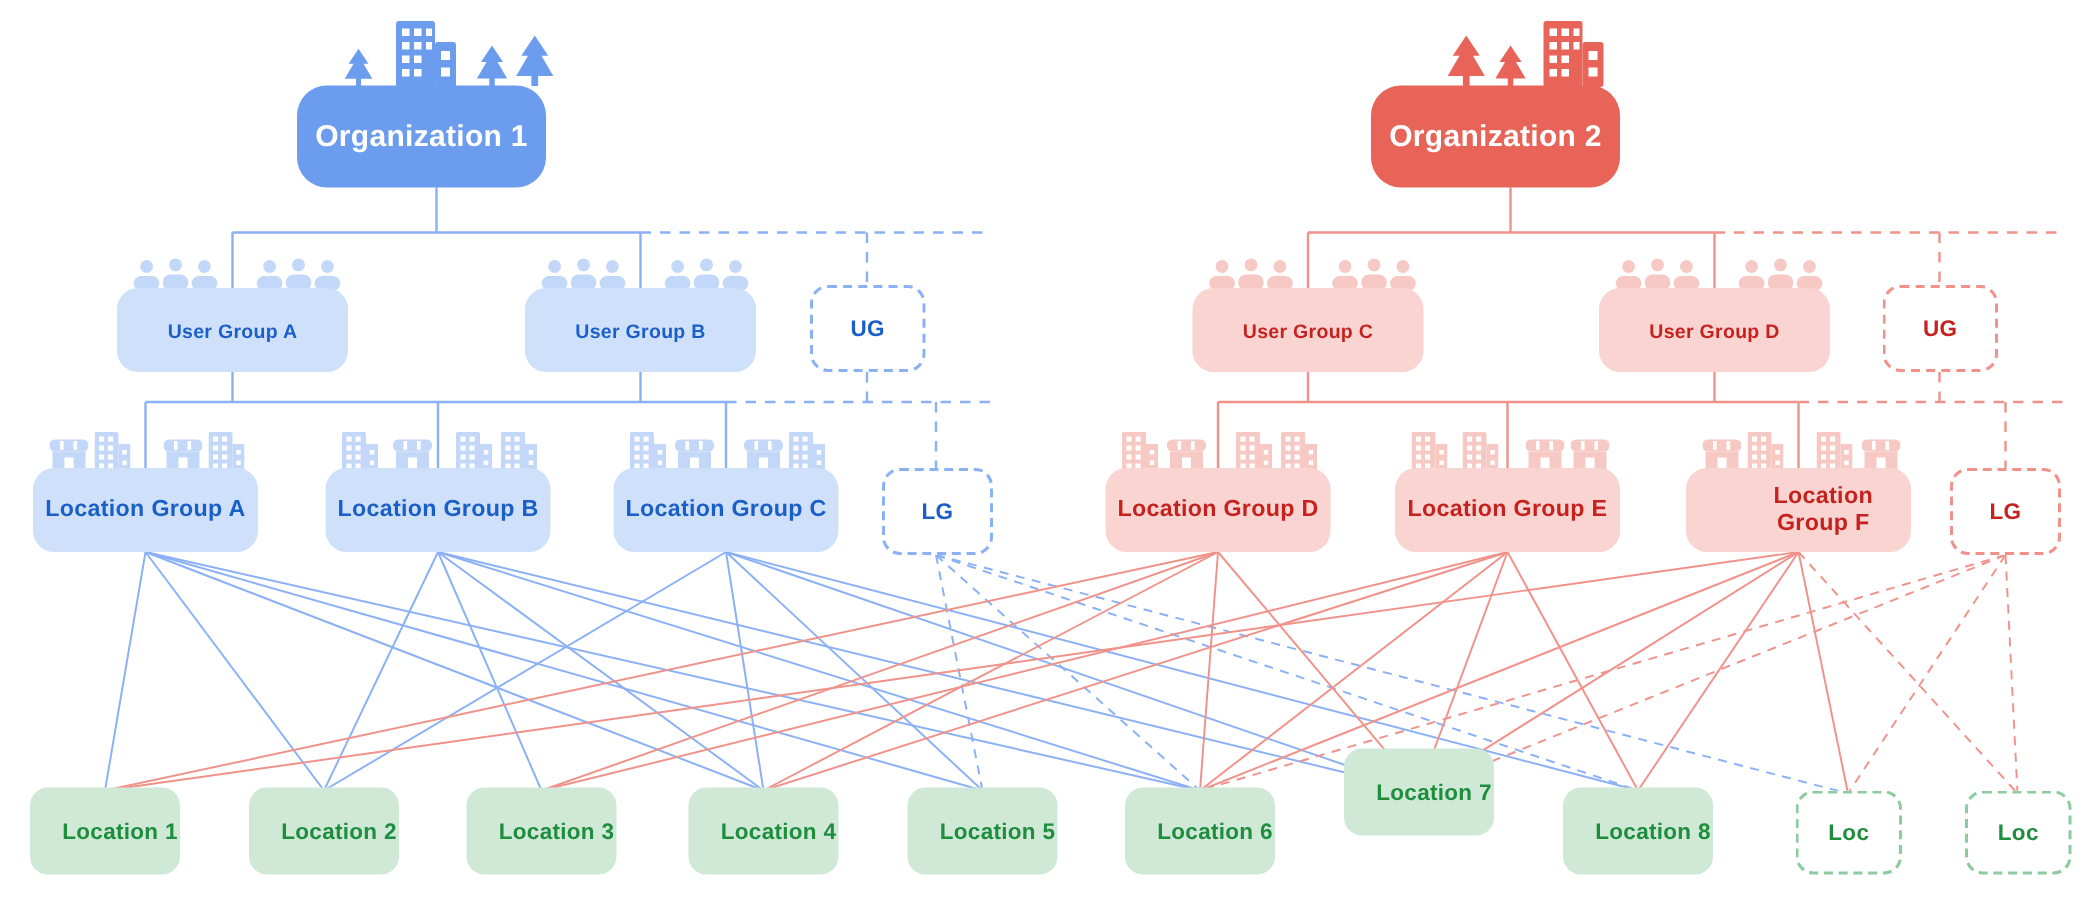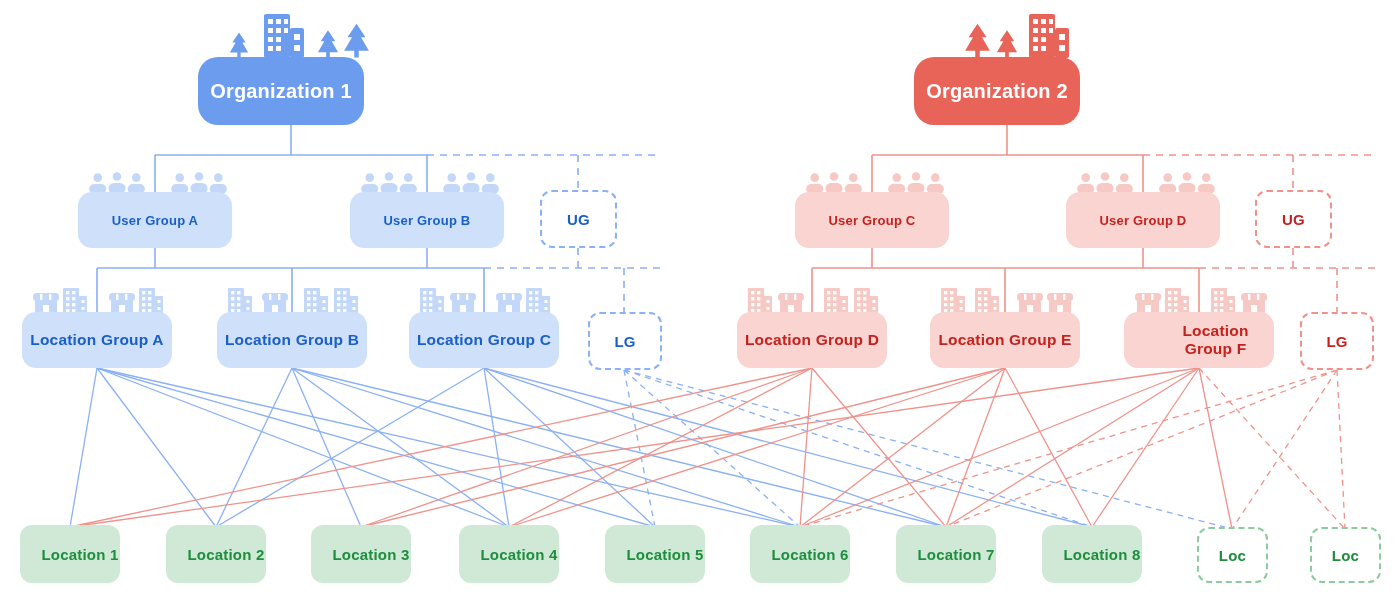--- a/index.html
+++ b/index.html
@@ -280,21 +280,21 @@
   </div>
   <div class="node loc" style="left:459px;top:525px;">
     <span>Location 4</span>
   </div>
   <div class="node loc" style="left:605px;top:525px;">
     <span>Location 5</span>
   </div>
   <div class="node loc" style="left:750px;top:525px;">
     <span>Location 6</span>
   </div>
-  <div class="node loc" style="left:896px;top:525px;">
+  <div class="node loc" style="left:896px;top:499px;">
     <span>Location 7</span>
   </div>
   <div class="node loc" style="left:1042px;top:525px;">
     <span>Location 8</span>
   </div>
   <div class="node ph ph-loc green" style="left:1197px;top:527px;font-weight:bold;">
     <span>Loc</span>
   </div>
   <div class="node ph ph-loc green" style="left:1310px;top:527px;font-weight:bold;">
     <span>Loc</span>

